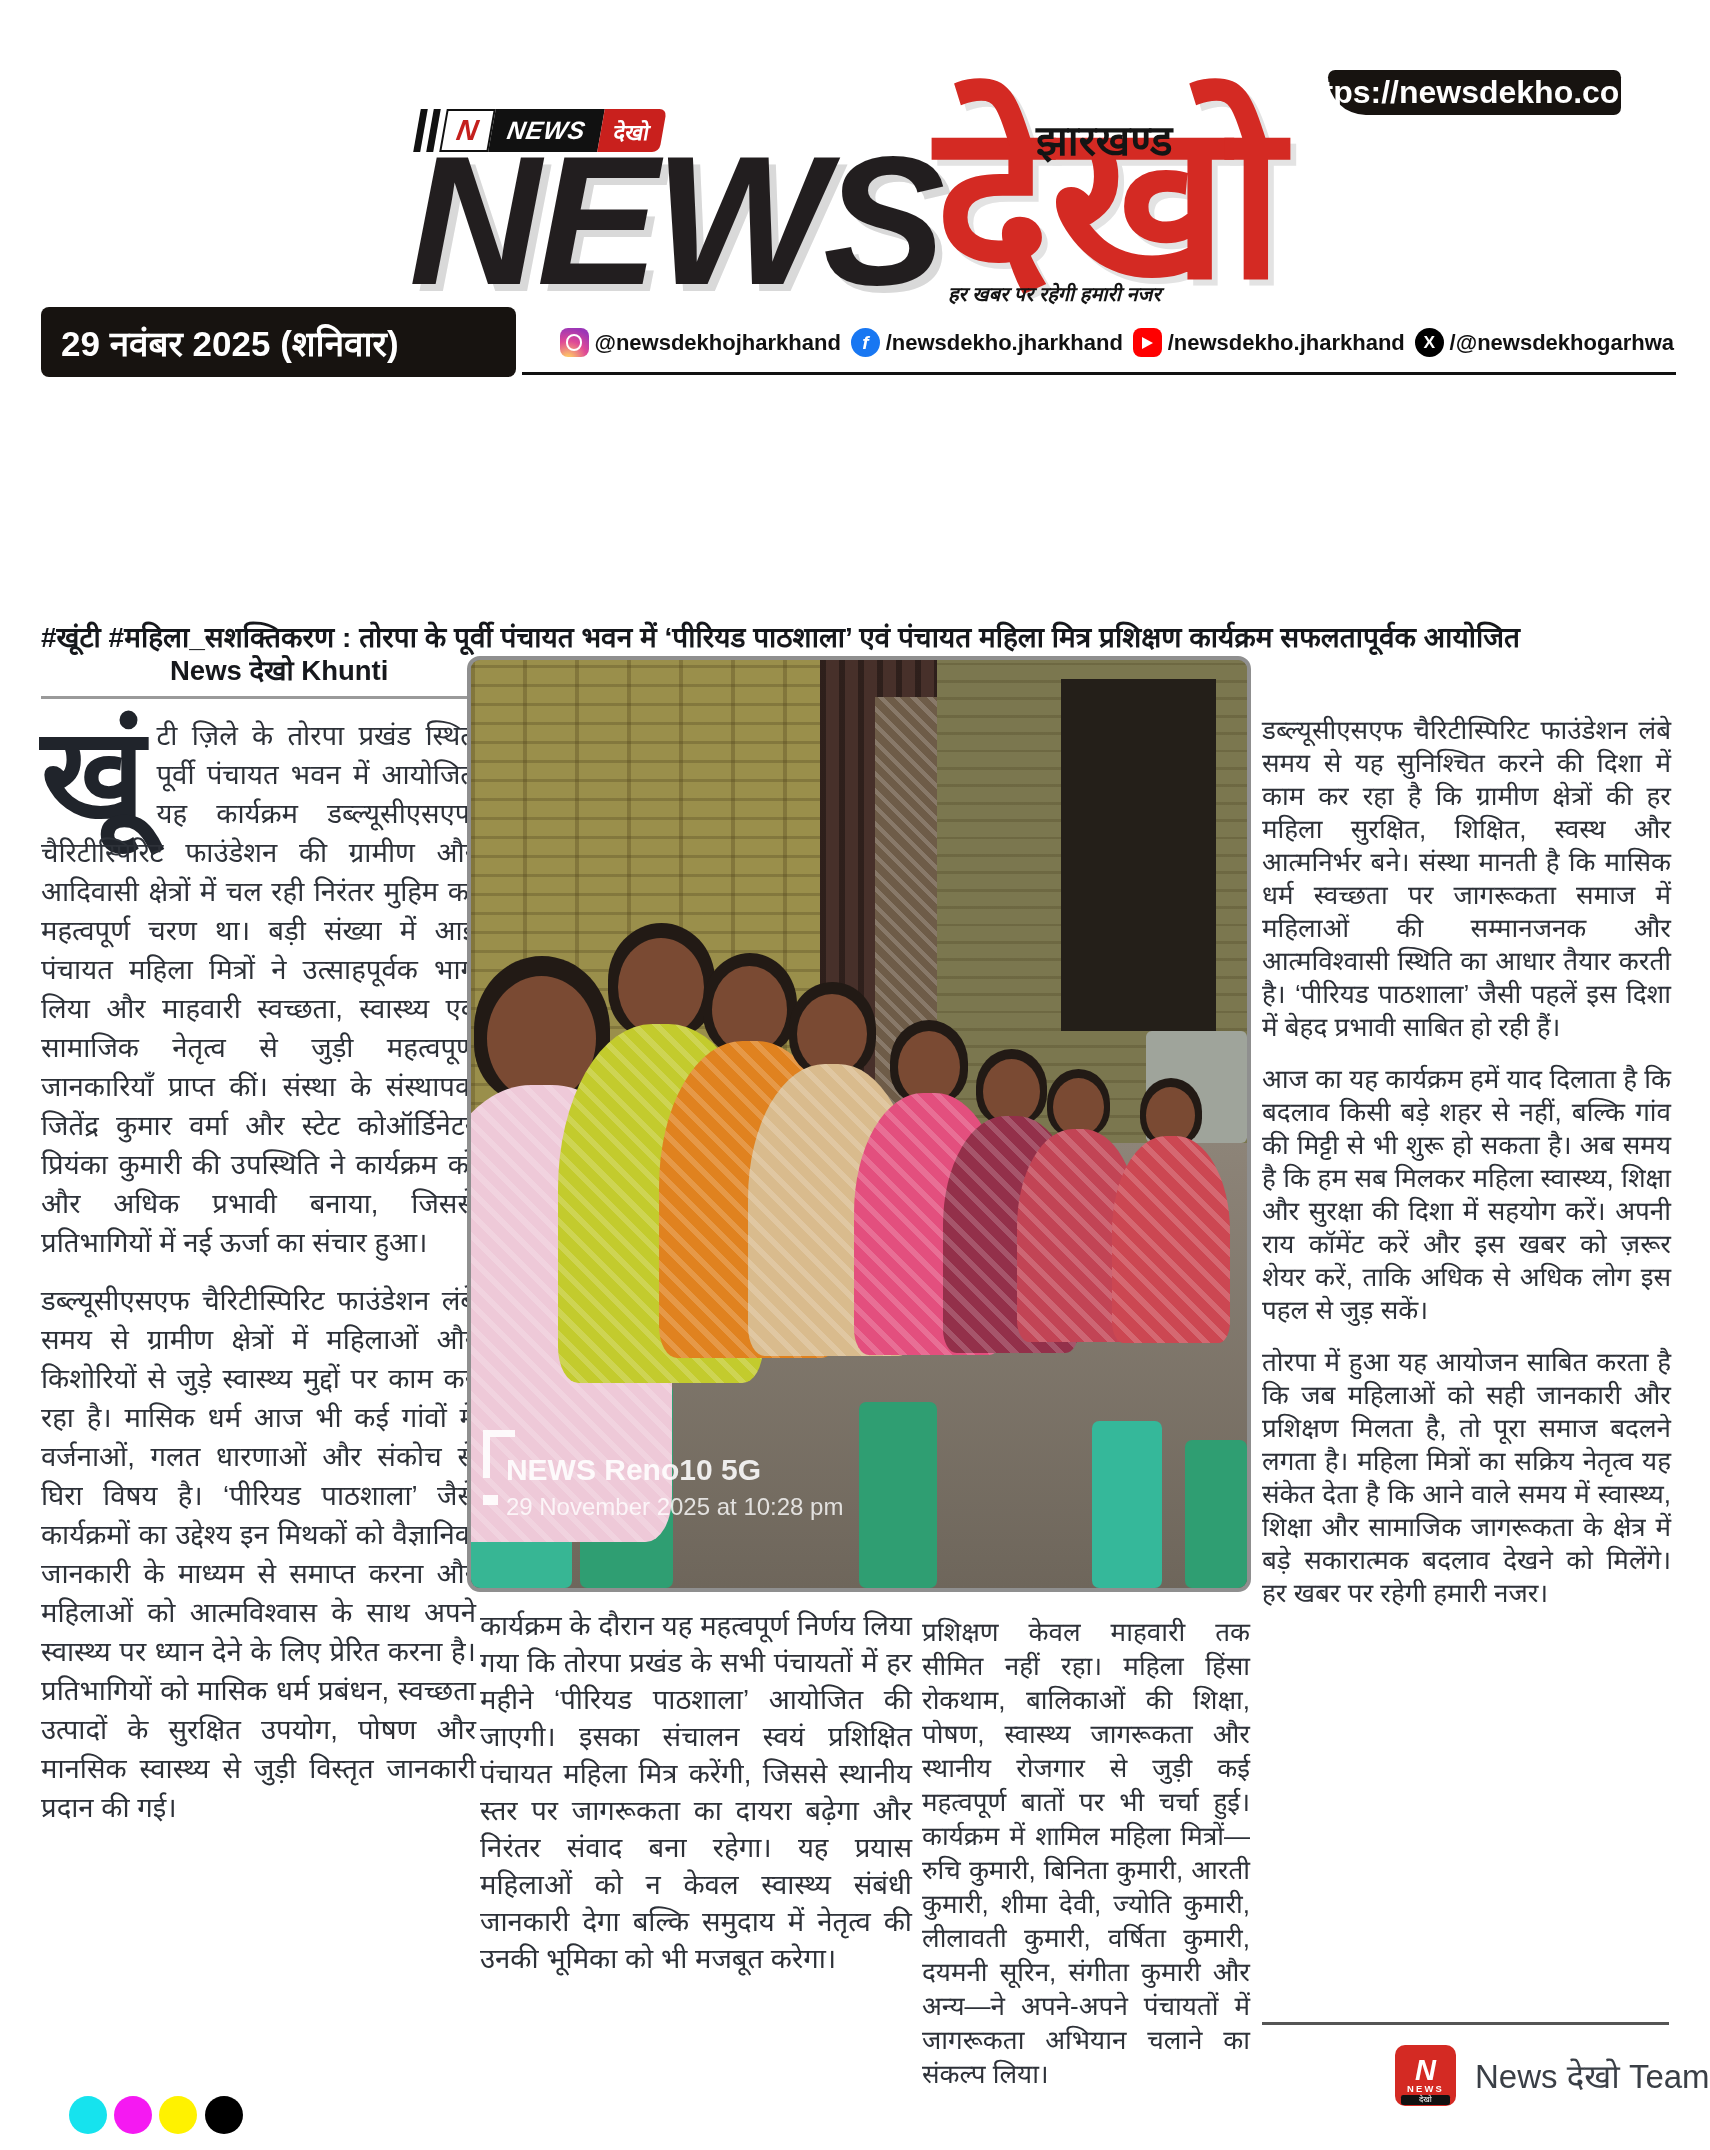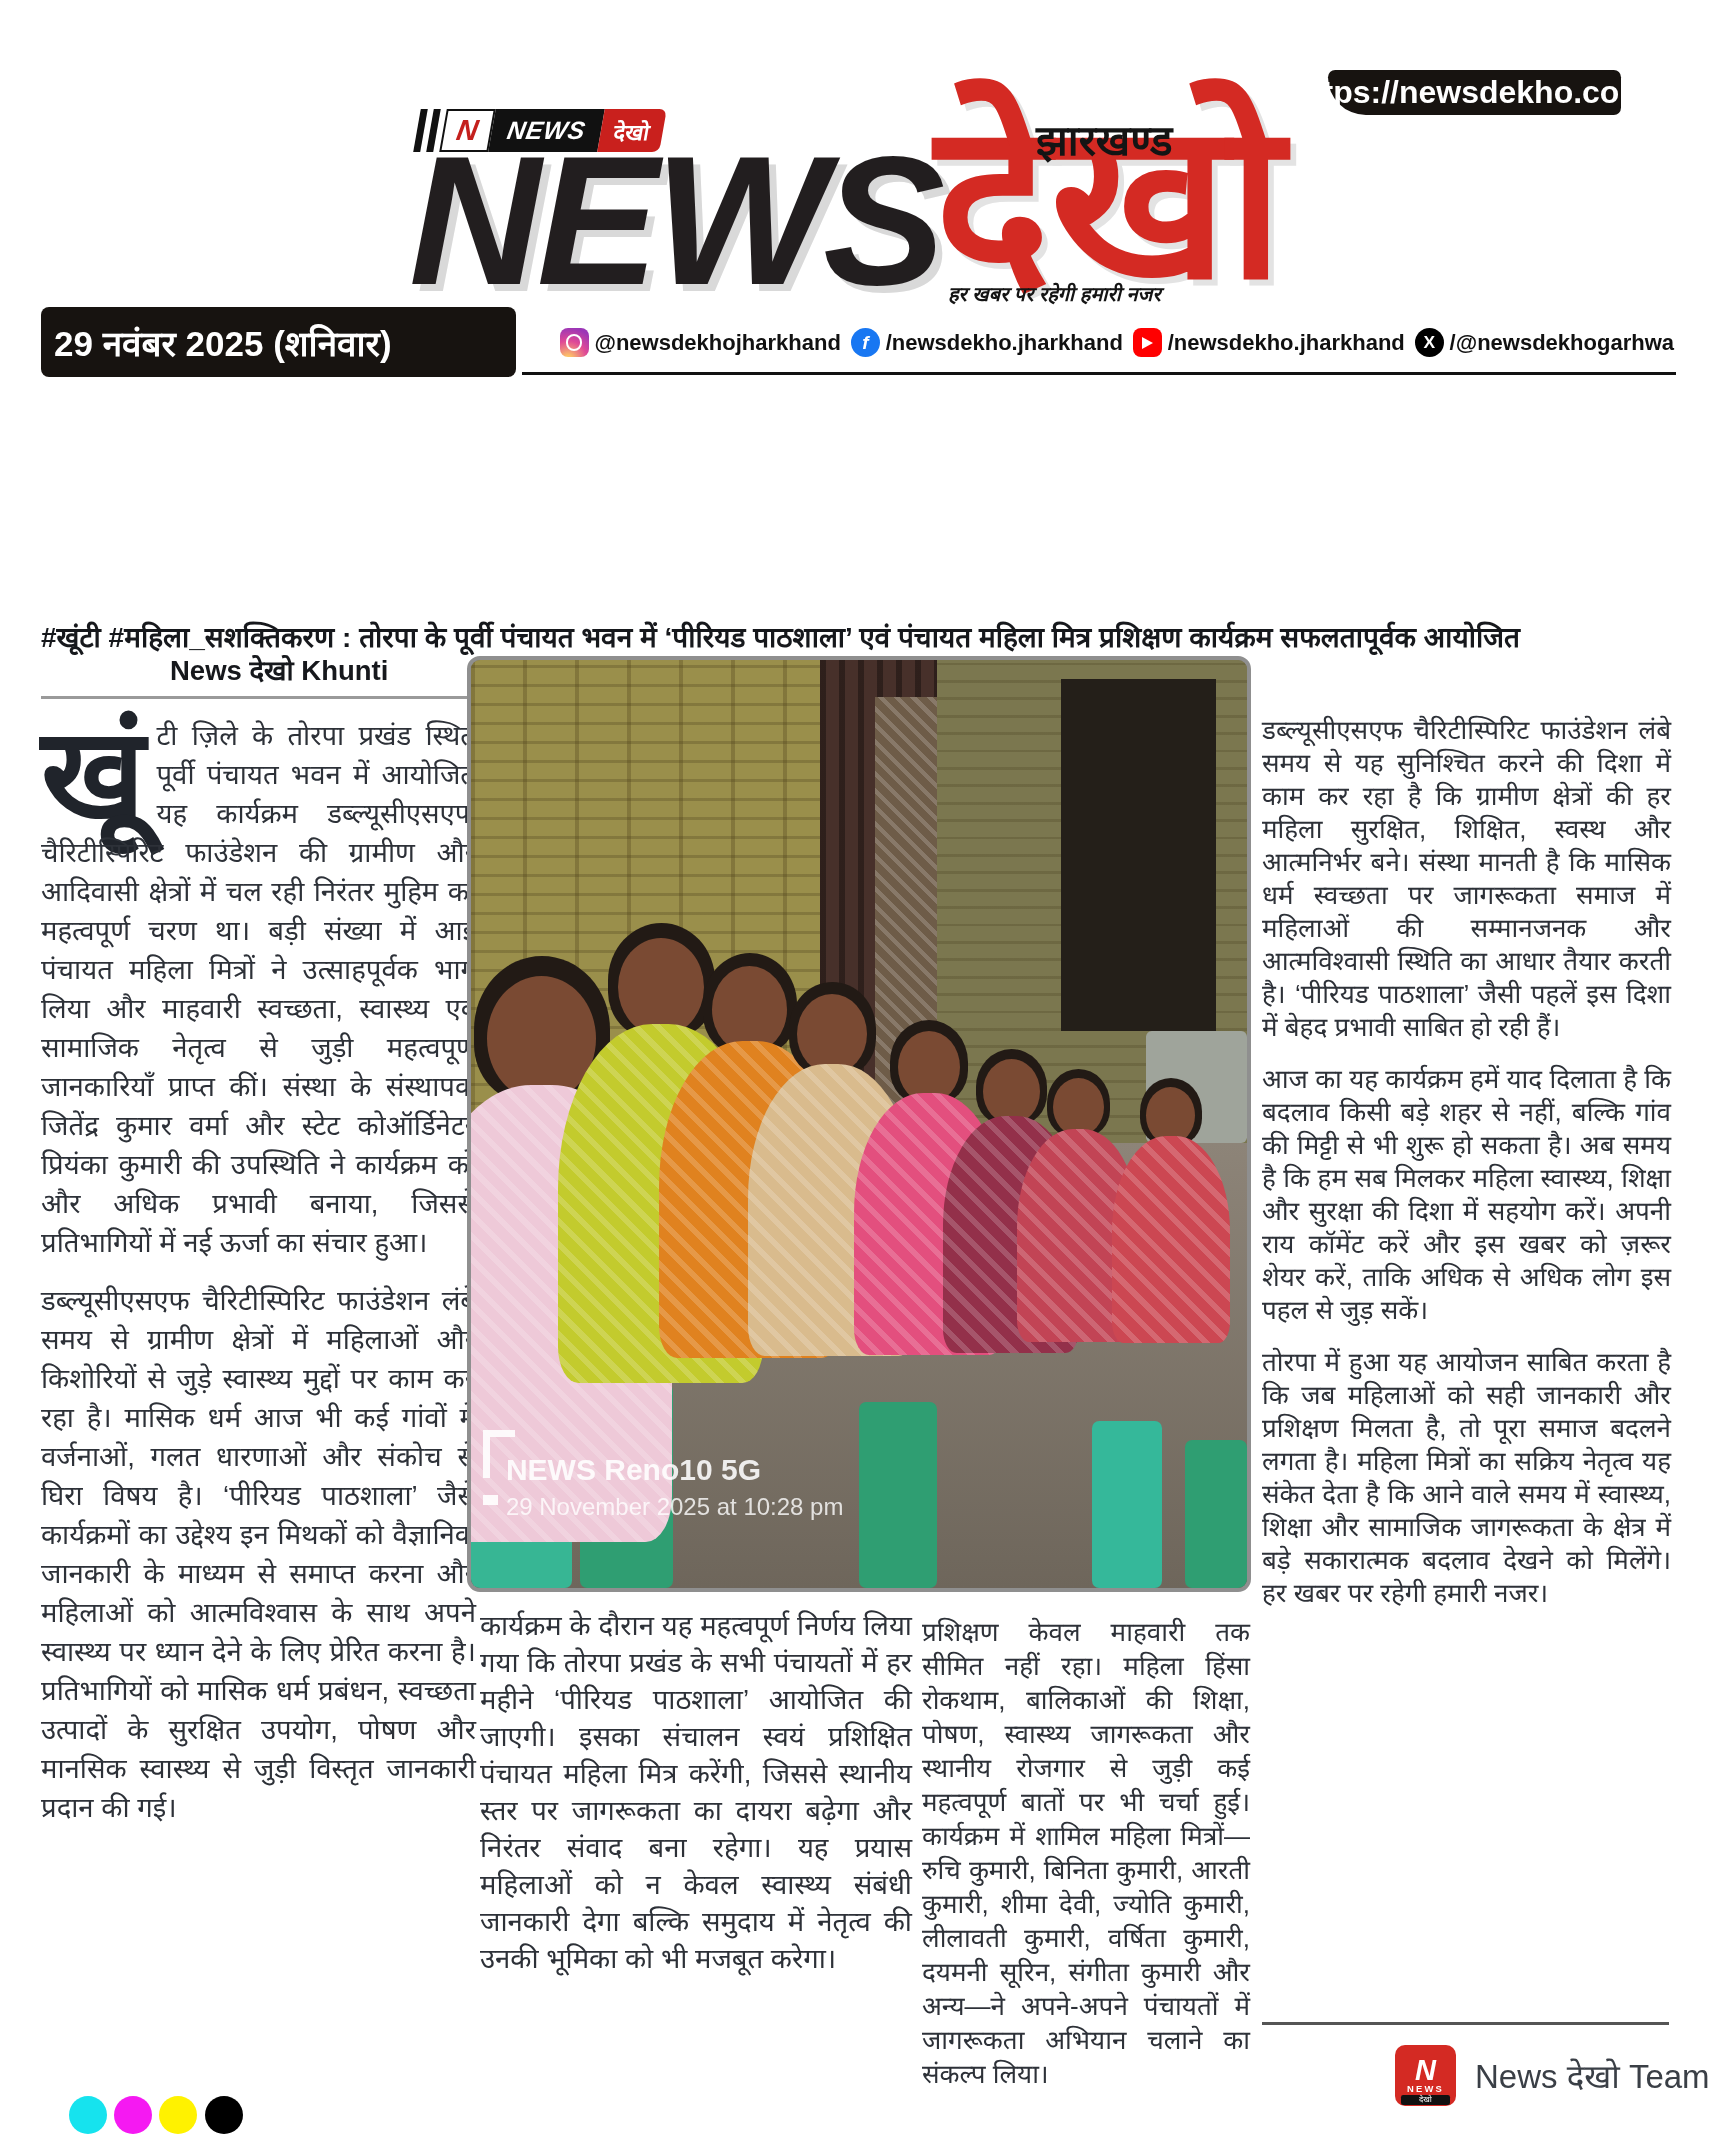--- a/index.html
+++ b/index.html
@@ -20,21 +20,21 @@
               display:flex;align-items:center;justify-content:center;letter-spacing:0.7px;}
   .badge-dekho{width:62px;background:#c9201d;color:#fff;font-weight:bold;font-size:22px;
                display:flex;align-items:center;justify-content:center;border-radius:0 7.2px 7.2px 0;}
   .brand-news{position:absolute;left:409px;top:129px;font-size:183px;line-height:183px;font-weight:900;
               font-style:italic;letter-spacing:-4.3px;color:#221e1f;text-shadow:7.2px 7.2px 0 #d9d9d9;}
   .brand-dekho{position:absolute;left:935px;top:78px;font-size:217px;line-height:246px;font-weight:bold;
                color:#d42a23;text-shadow:5.8px 5.8px 0 #e3e3e3;}
   .brand-region{position:absolute;left:1036px;top:110px;font-size:42px;font-weight:bold;color:#141414;}
   .brand-tagline{position:absolute;left:948px;top:280px;font-size:20px;font-weight:bold;font-style:italic;color:#141414;}
   .date-bar{position:absolute;left:41px;top:307px;width:475px;height:70px;background:#171310;border-radius:8px;
-            color:#fff;font-size:35px;font-weight:bold;display:flex;align-items:center;padding-left:13px;box-sizing:border-box;}
+            color:#fff;font-size:35px;font-weight:bold;display:flex;align-items:center;padding-left:20px;box-sizing:border-box;}
   .social-row{position:absolute;right:36px;top:328px;display:flex;align-items:center;gap:10px;
               font-size:22px;font-weight:800;color:#111;}
   .social-item{display:flex;align-items:center;gap:5.8px;}
   .ic{width:29px;height:29px;border-radius:50%;display:inline-flex;align-items:center;justify-content:center;
       color:#fff;font-weight:900;font-size:19px;flex:none;}
   .ic-ig{border-radius:8px;background:radial-gradient(circle at 28% 110%,#fdc468 10%,#df4996 50%,#9b36b7 85%);}
   .ic-ig i{display:block;width:12.3px;height:12.3px;border:2.5px solid #fff;border-radius:50%;}
   .ic-fb{background:#1877f2;font-style:italic;}
   .ic-yt{background:#ff0000;border-radius:8px;}
   .ic-yt i{display:block;width:0;height:0;border-left:11px solid #fff;border-top:6.5px solid transparent;border-bottom:6.5px solid transparent;}

